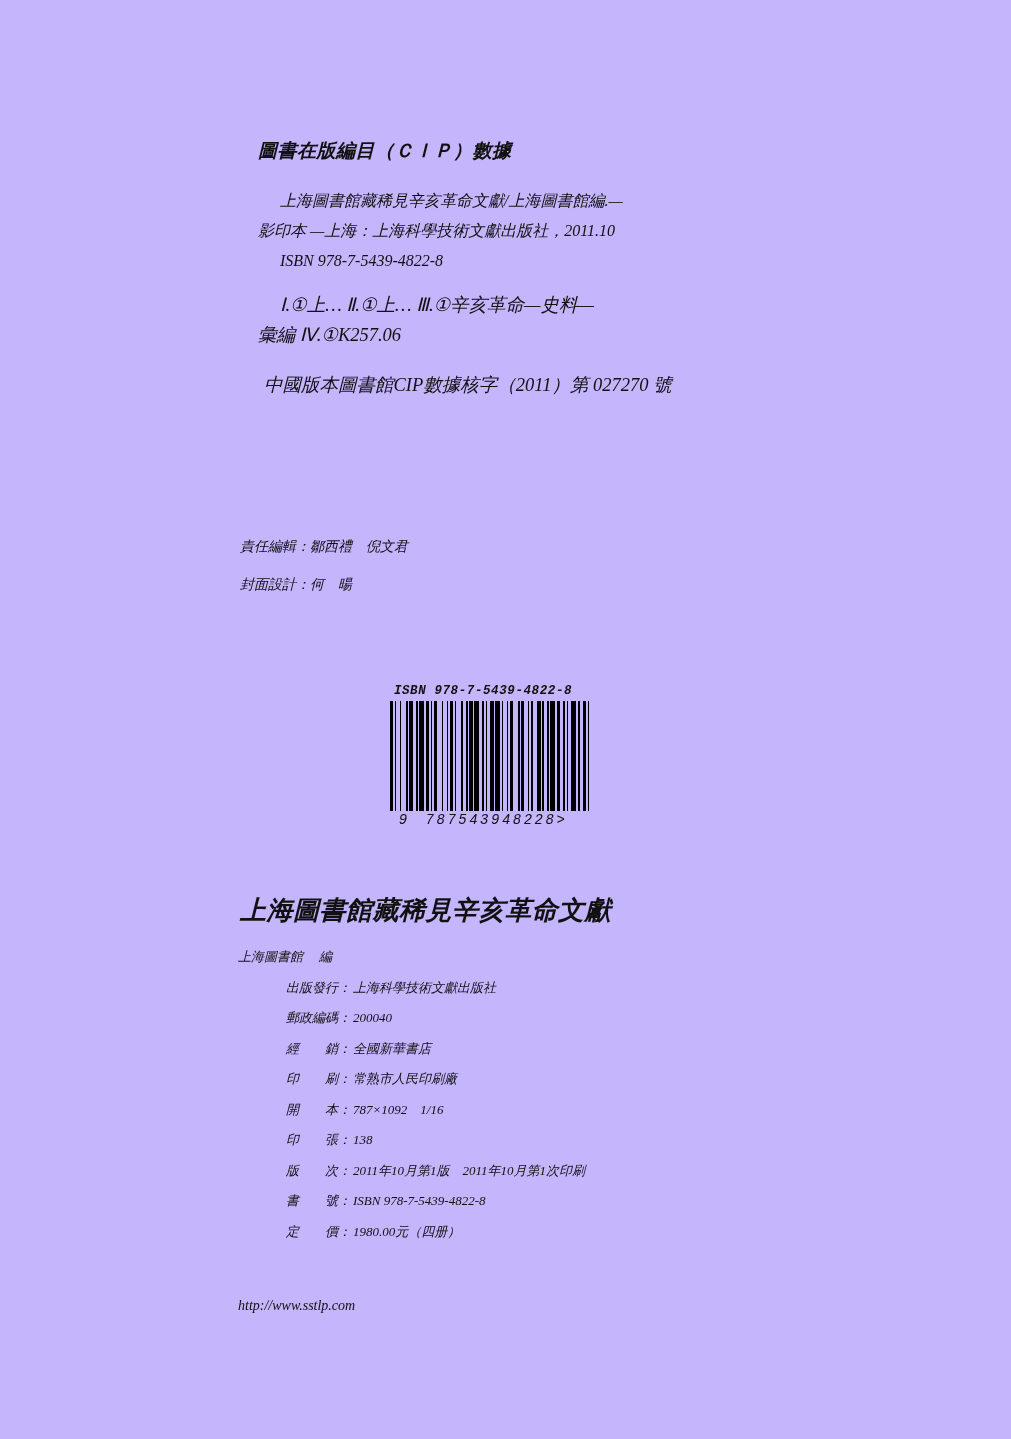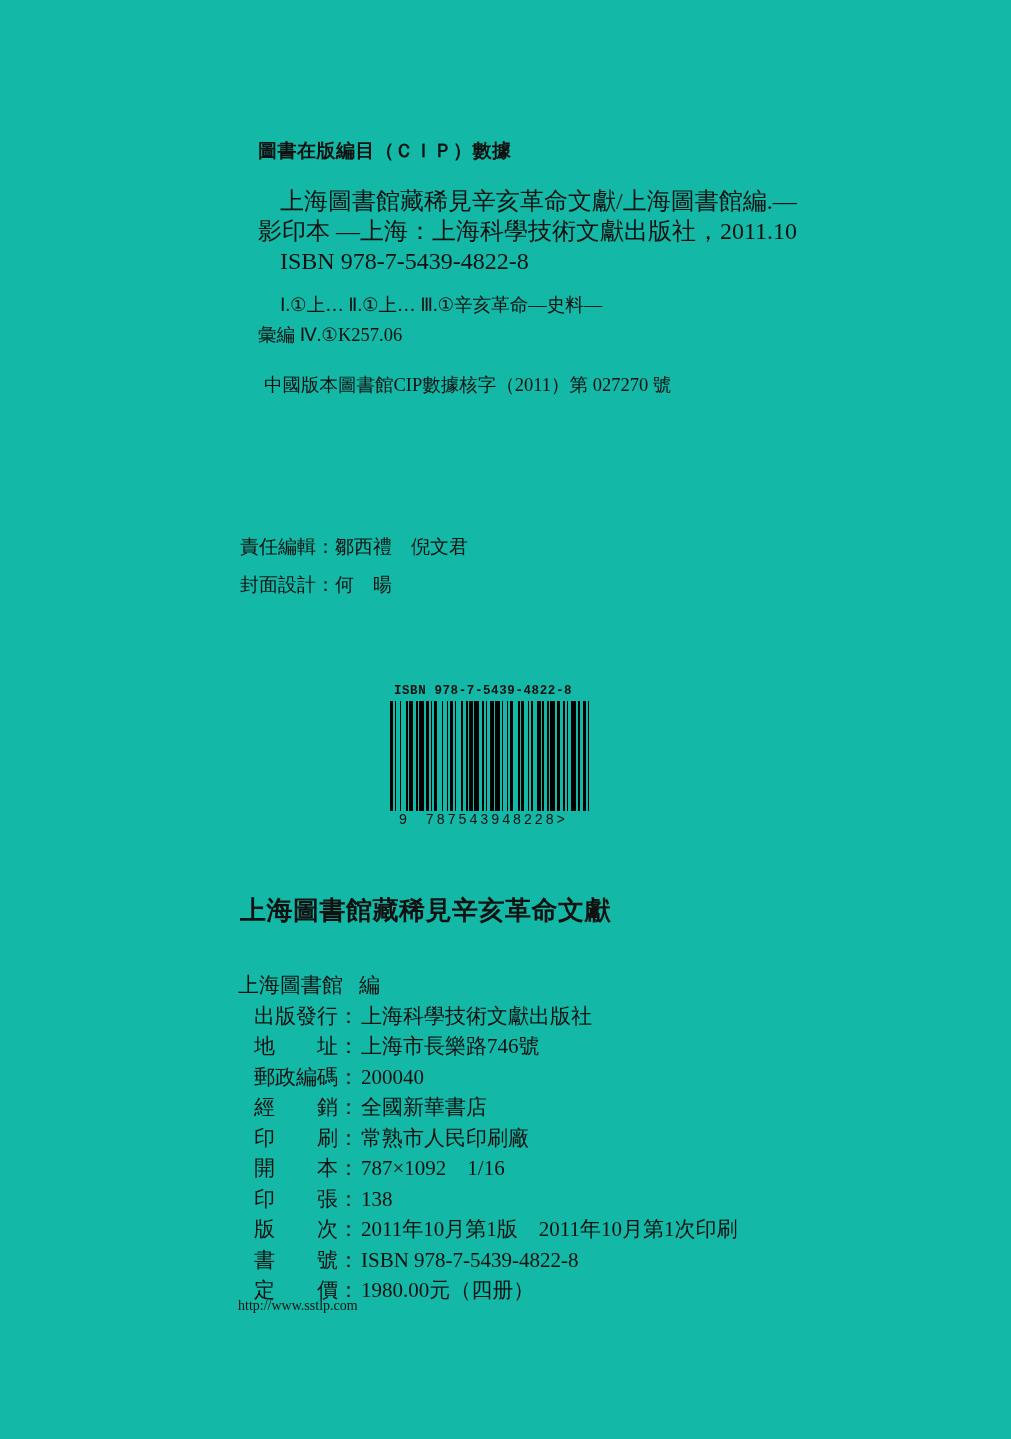--- a/index.html
+++ b/index.html
@@ -13,39 +13,40 @@
     position: relative;
     font-family: "Liberation Serif", serif;
     color: #111111;
     overflow: hidden;
   }
   .page {
     position: absolute;
     left: 0; top: 0;
     width: 1011px;
     height: 1439px;
-    background: #14b8a6;
+    background: #c4b5fd;
+    font-style: italic;
   }
 
   
   .cip-block {
     position: absolute;
     left: 258px;
     top: 138px;
     width: 520px;
   }
   .cip-title {
     font-family: "Liberation Sans", sans-serif;
     font-weight: bold;
     font-size: 19px;
     letter-spacing: 0.5px;
     margin-bottom: 22px;
   }
   .cip-para {
-    font-size: 24px;
+    font-size: 16px;
     line-height: 30px;
     margin-bottom: 10px;
   }
   .cip-line {
     display: block;
     white-space: nowrap;
   }
   .ind1 { padding-left: 22px; }
   .ind0 { padding-left: 0px; }
 
@@ -60,21 +61,21 @@
     margin-top: 20px;
     padding-left: 6px;
   }
 
   
   .editors-block {
     position: absolute;
     left: 240px;
     top: 528px;
     width: 520px;
-    font-size: 19px;
+    font-size: 14px;
     line-height: 38px;
   }
   .editors-block .row { white-space: nowrap; }
 
   
   .barcode-wrap {
     position: absolute;
     left: 388px;
     top: 684px;
     width: 190px;
@@ -115,23 +116,22 @@
     font-family: "Liberation Sans", sans-serif;
     font-weight: bold;
     font-size: 26px;
     letter-spacing: 0.5px;
   }
   .colophon {
     position: absolute;
     left: 238px;
     top: 942px;
     width: 620px;
-    font-size: 21px;
+    font-size: 13px;
     line-height: 30.5px;
-    margin-top: 28px;
   }
   .colophon .crow {
     white-space: nowrap;
     display: block;
   }
   .lbl {
     display: inline-block;
     width: 100px;
     text-align: right;
   }
@@ -225,21 +225,20 @@
     </div>
   </div>
 
   <div class="colophon-title">上海圖書館藏稀見辛亥革命文獻</div>
 
   <div class="colophon">
     <span class="crow">
       <span>上海圖書館</span><span class="gap-2"></span><span>編</span>
     </span>
     <span class="crow"><span class="lbl">出版發行</span><span class="colon">：</span><span>上海科學技術文獻出版社</span></span>
-    <span class="crow"><span class="lbl">地　　址</span><span class="colon">：</span><span>上海市長樂路746號</span></span>
     <span class="crow"><span class="lbl">郵政編碼</span><span class="colon">：</span><span>200040</span></span>
     <span class="crow"><span class="lbl">經　　銷</span><span class="colon">：</span><span>全國新華書店</span></span>
     <span class="crow"><span class="lbl">印　　刷</span><span class="colon">：</span><span>常熟市人民印刷廠</span></span>
     <span class="crow"><span class="lbl">開　　本</span><span class="colon">：</span><span>787×1092　1/16</span></span>
     <span class="crow"><span class="lbl">印　　張</span><span class="colon">：</span><span>138</span></span>
     <span class="crow"><span class="lbl">版　　次</span><span class="colon">：</span><span>2011年10月第1版　2011年10月第1次印刷</span></span>
     <span class="crow"><span class="lbl">書　　號</span><span class="colon">：</span><span>ISBN 978-7-5439-4822-8</span></span>
     <span class="crow"><span class="lbl">定　　價</span><span class="colon">：</span><span>1980.00元（四册）</span></span>
   </div>
 

